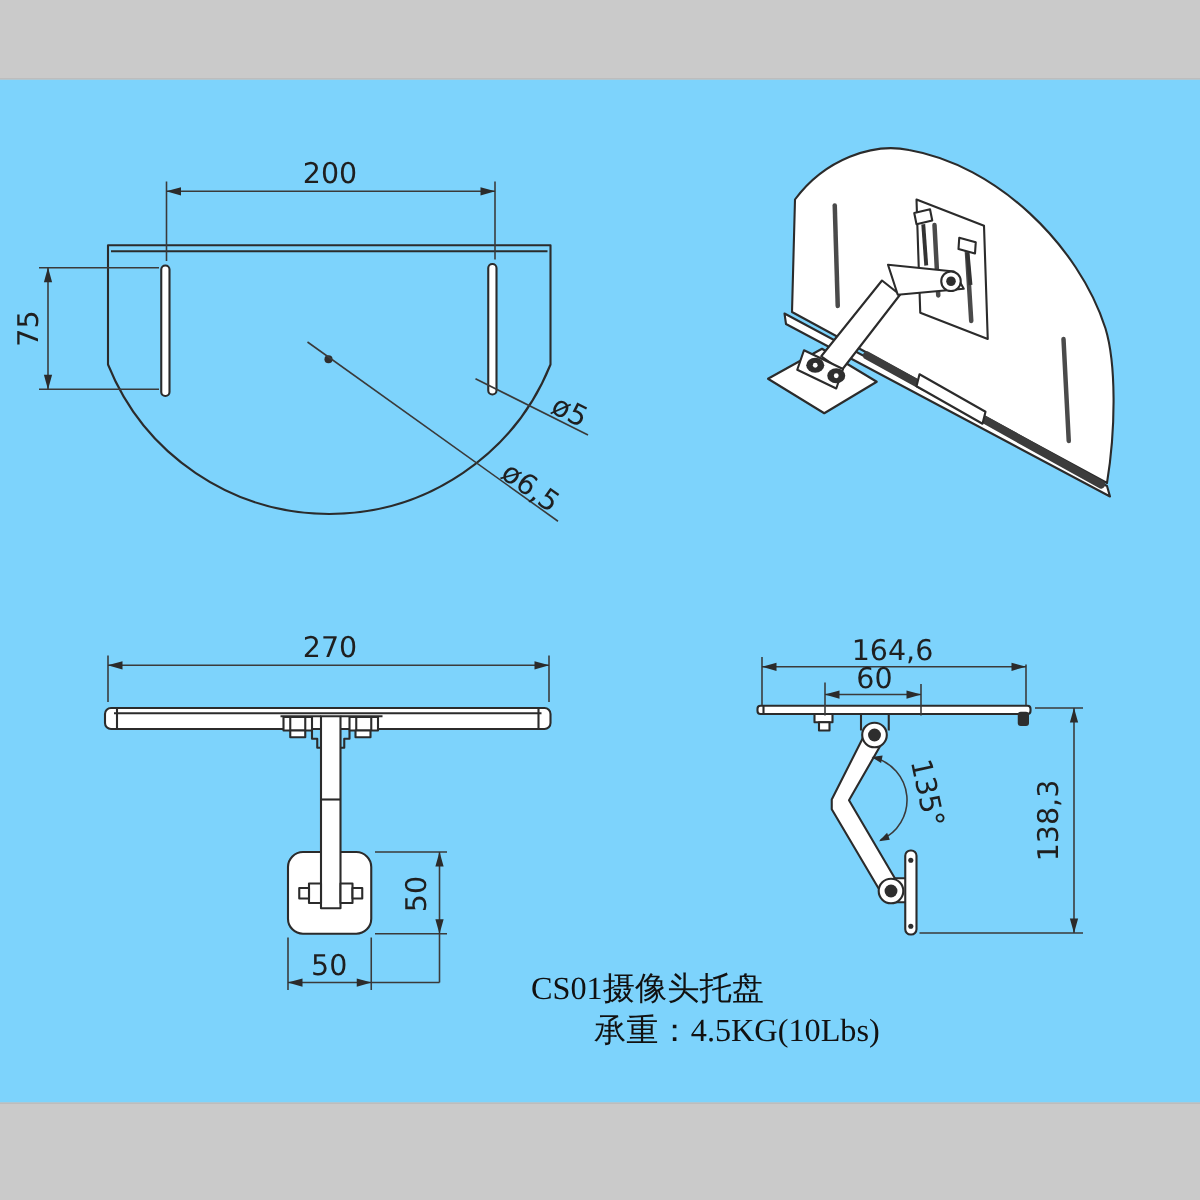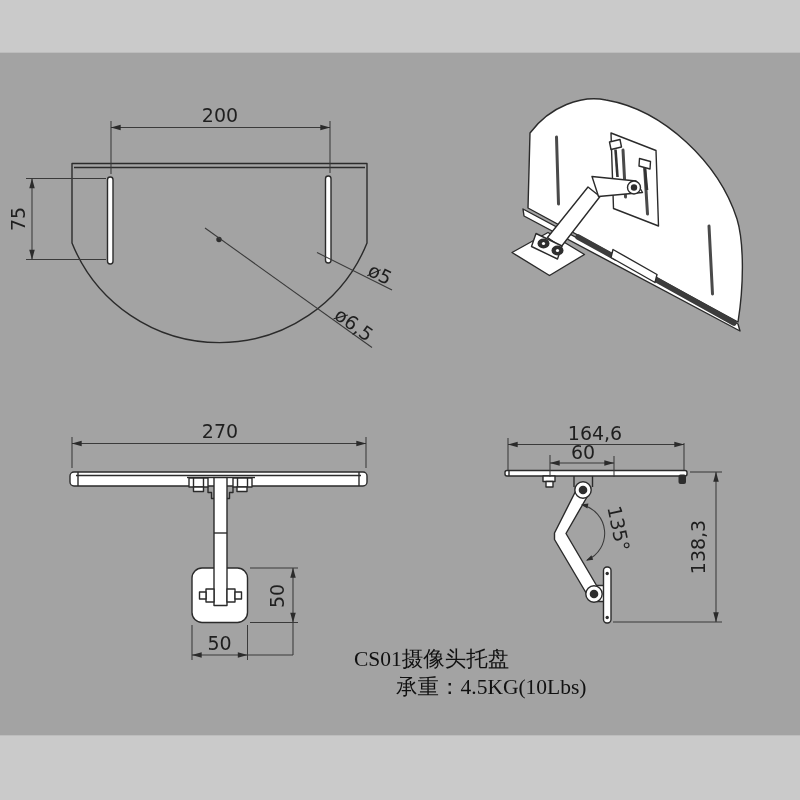--- a/index.html
+++ b/index.html
@@ -1,16 +1,16 @@
 <!DOCTYPE html>
 <html><head>
 <meta charset="utf-8">
 <style>
   html,body{margin:0;padding:0;background:#fff;}
-  .stage{position:relative;width:800px;height:800px;background:#a3a3a3;overflow:hidden;
+  .stage{position:relative;width:800px;height:800px;background:#7dd3fc;overflow:hidden;
          font-family:"DejaVu Sans",sans-serif;}
   .band{position:absolute;left:0;width:800px;background:#cacaca;}
   .band.top{top:0;height:52px;border-bottom:1px solid #bdbdbd;}
   .band.bottom{top:735px;height:65px;border-top:1px solid #bdbdbd;}
   svg{position:absolute;left:0;top:0;}
   .ol{fill:#ffffff;stroke:#2b2b2b;stroke-width:1.4;stroke-linejoin:round;}
   .ln{fill:none;stroke:#2b2b2b;stroke-width:1.4;stroke-linejoin:round;stroke-linecap:butt;}
   .dk{fill:#2e2e2e;stroke:none;}
   .slot{stroke:#4a4a4a;stroke-width:3;stroke-linecap:round;fill:none;}
   .dim{fill:none;stroke:#3a3a3a;stroke-width:1.05;}

